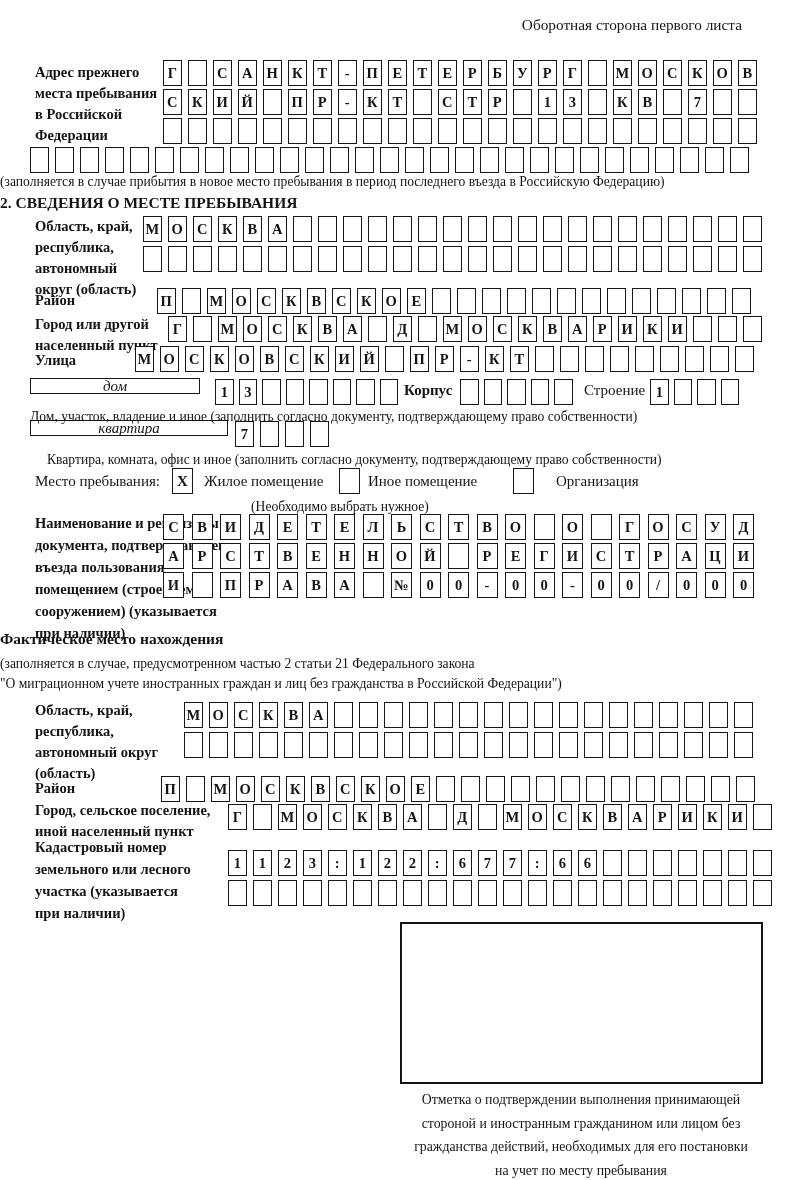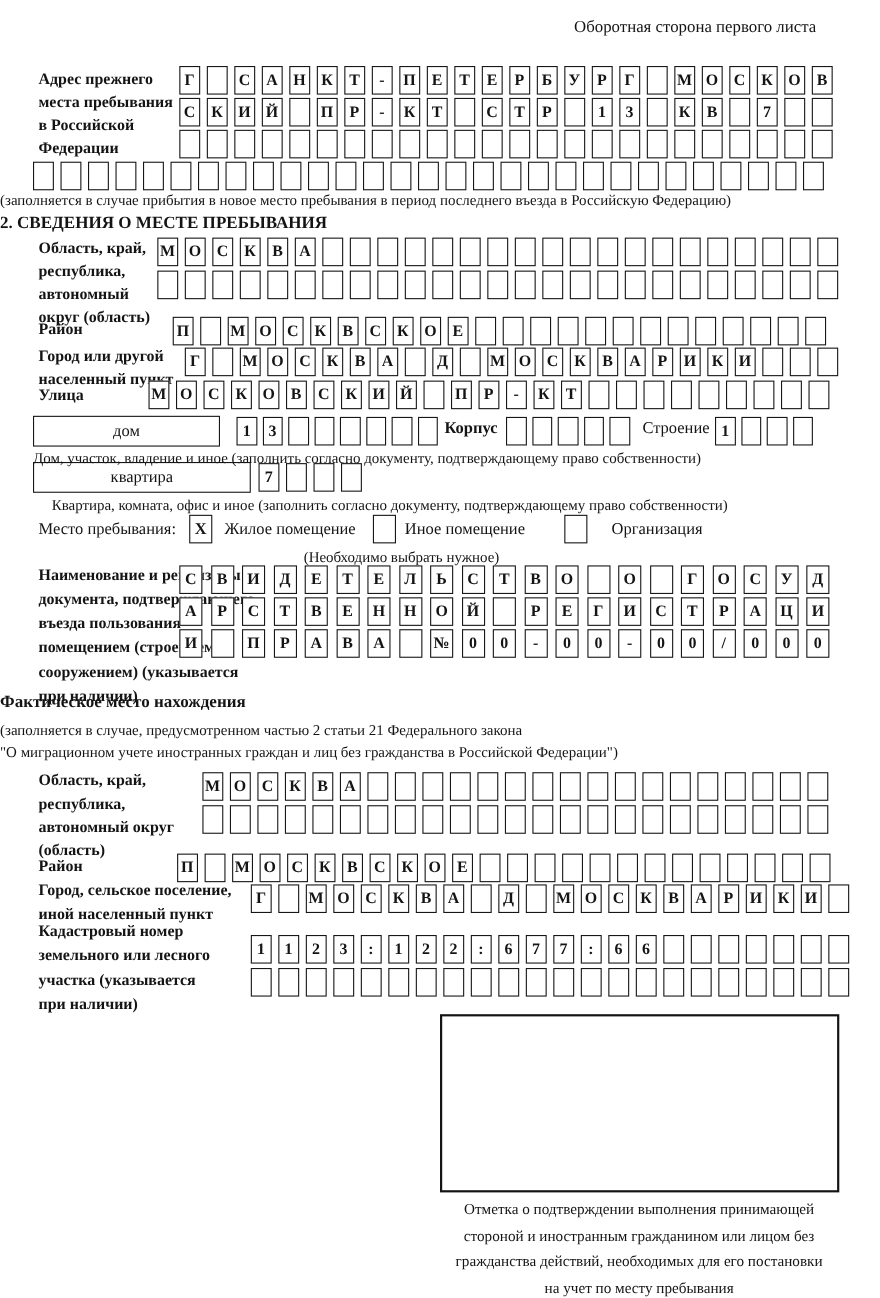--- a/index.html
+++ b/index.html
@@ -10,22 +10,22 @@
   .lh22{line-height:22px;}
   .note{font-size:13.6px;}
   .center{left:0;width:800px;text-align:left;}
   .sect{font-weight:bold;font-size:15.5px;}
   .cellrow{position:absolute;display:flex;}
   .cell{flex:0 0 18.5px;width:18.5px;height:26px;box-sizing:border-box;border:1.8px solid #161616;
         margin-right:6.5px;display:flex;align-items:center;justify-content:center;
         font-size:14.5px;font-weight:bold;background:#fff;}
   .wide .cell{flex-basis:21px;width:21px;margin-right:7.5px;}
   .tight .cell{margin-right:5px;}
-  .labelbox{position:absolute;box-sizing:border-box;border:1.8px solid #161616;height:28px;
-        display:flex;align-items:center;justify-content:center;font-size:15px;}
+  .labelbox{position:absolute;box-sizing:border-box;border:1.8px solid #161616;height:16px;
+        display:flex;align-items:center;justify-content:center;font-size:15px;font-style:italic;}
   .chk{position:absolute;width:21px;height:26px;box-sizing:border-box;border:1.8px solid #161616;
         display:flex;align-items:center;justify-content:center;font-size:15px;font-weight:bold;}
   .opt{position:absolute;font-size:15px;}
   .stamp{position:absolute;box-sizing:border-box;border:2px solid #141414;background:#fff;}
   .caption{font-size:13.8px;line-height:23.5px;text-align:center;}
 </style>
 </head>
 <body>
 
 <div class="page">
@@ -343,21 +343,21 @@
     </div>
   <div class="opt" style="left:204px;top:473px;">Жилое помещение</div>
   <div class="chk" style="left:339px;top:468px;">
       <span></span>
     </div>
   <div class="opt" style="left:368px;top:473px;">Иное помещение</div>
   <div class="chk" style="left:513px;top:468px;">
       <span></span>
     </div>
   <div class="opt" style="left:556px;top:473px;">Организация</div>
-  <div class="abs note" style="left:0;top:499px;width:680px;text-align:center;padding-left:25px;">(Необходимо выбрать нужное)</div>
+  <div class="abs note" style="left:0;top:499px;width:680px;text-align:center;">(Необходимо выбрать нужное)</div>
 
   <div class="abs label lh22" style="left:35px;top:512px;">
     <div>Наименование и реквизиты</div>
     <div>документа, подтверждающего</div>
     <div>въезда пользования</div>
     <div>помещением (строением,</div>
     <div>сооружением) (указывается</div>
     <div>при наличии)</div>
   </div>
   <div class="cellrow wide" style="left:163px;top:514px;">

